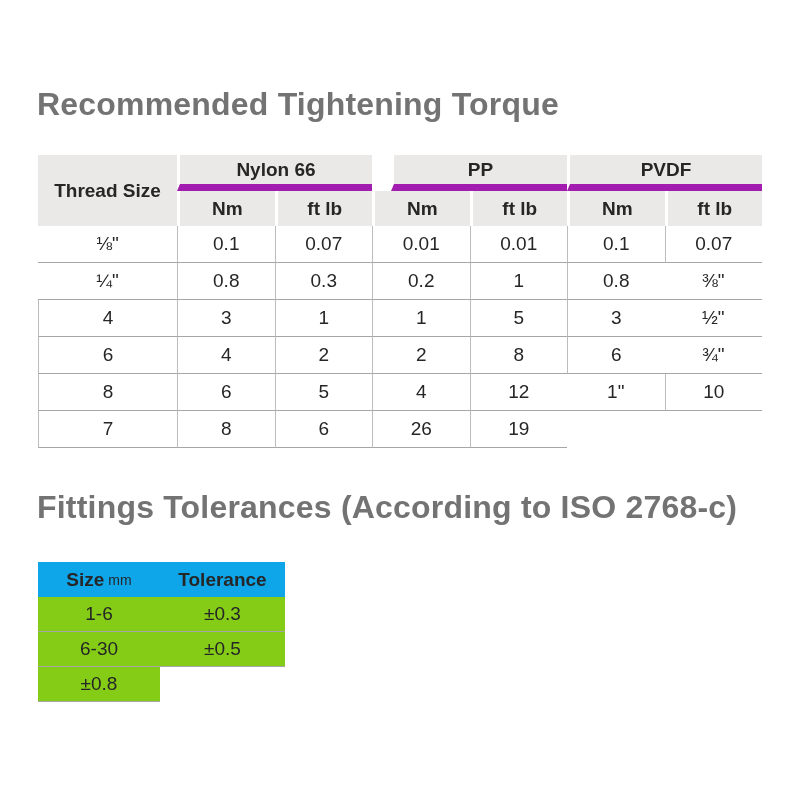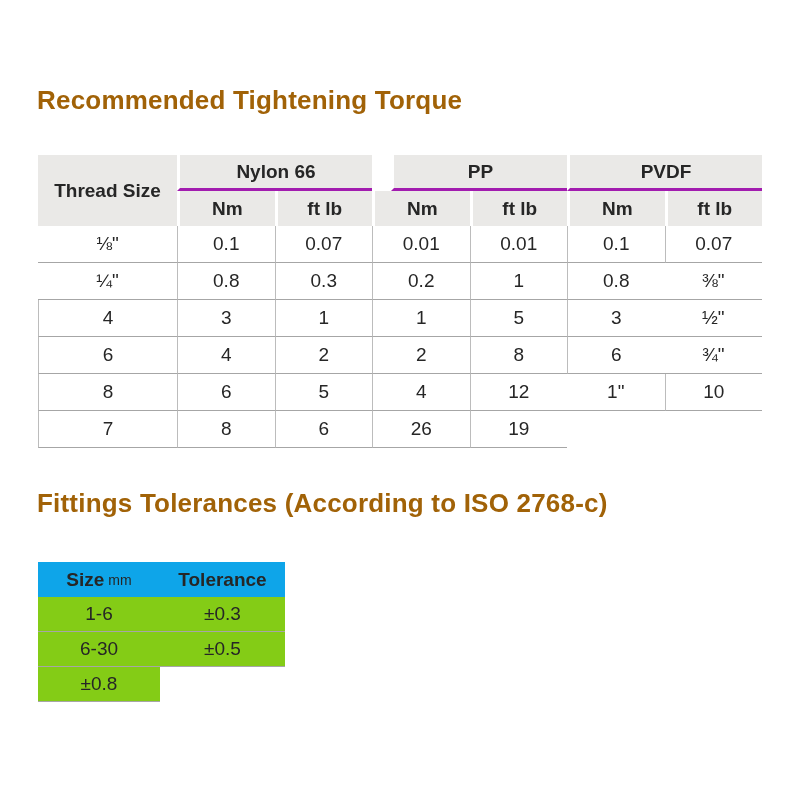--- a/index.html
+++ b/index.html
@@ -10,24 +10,24 @@
     font-family: "Liberation Sans", "DejaVu Sans", sans-serif;
     color: #262626;
     position: relative;
     overflow: hidden;
   }
 
   .title {
     position: absolute;
     left: 37px;
     margin: 0;
-    font-size: 26px;
+    font-size: 32px;
     font-weight: 700;
     letter-spacing: 0.2px;
-    color: #a16207;
+    color: #737373;
     white-space: nowrap;
     line-height: 1.15;
   }
   #torque-title { top: 86px; }
   #tolerance-title { top: 489px; }
 
   
   #torque-table {
     position: absolute;
     left: 38px;
@@ -38,21 +38,21 @@
   }
   #torque-table .h {
     background: #eae9e7;
     display: flex;
     align-items: center;
     justify-content: center;
     font-size: 19px;
     font-weight: 700;
   }
   #torque-table .corner { grid-column: 1; grid-row: 1 / 3; }
-  #torque-table .group  { grid-row: 1; border-left: 3px solid #ffffff; border-bottom: 3px solid #a21caf; }
+  #torque-table .group  { grid-row: 1; border-left: 3px solid #ffffff; border-bottom: 7px solid #a21caf; }
   #torque-table .g1 { grid-column: 2 / 4; }
   #torque-table .g2 { grid-column: 4 / 6; margin-left: 19px; }
   #torque-table .g3 { grid-column: 6 / 8; }
   #torque-table .sub { grid-row: 2; border-left: 3px solid #ffffff; }
   #torque-table .s2 { grid-column: 2; }
   #torque-table .s3 { grid-column: 3; }
   #torque-table .s4 { grid-column: 4; }
   #torque-table .s5 { grid-column: 5; }
   #torque-table .s6 { grid-column: 6; }
   #torque-table .s7 { grid-column: 7; }

